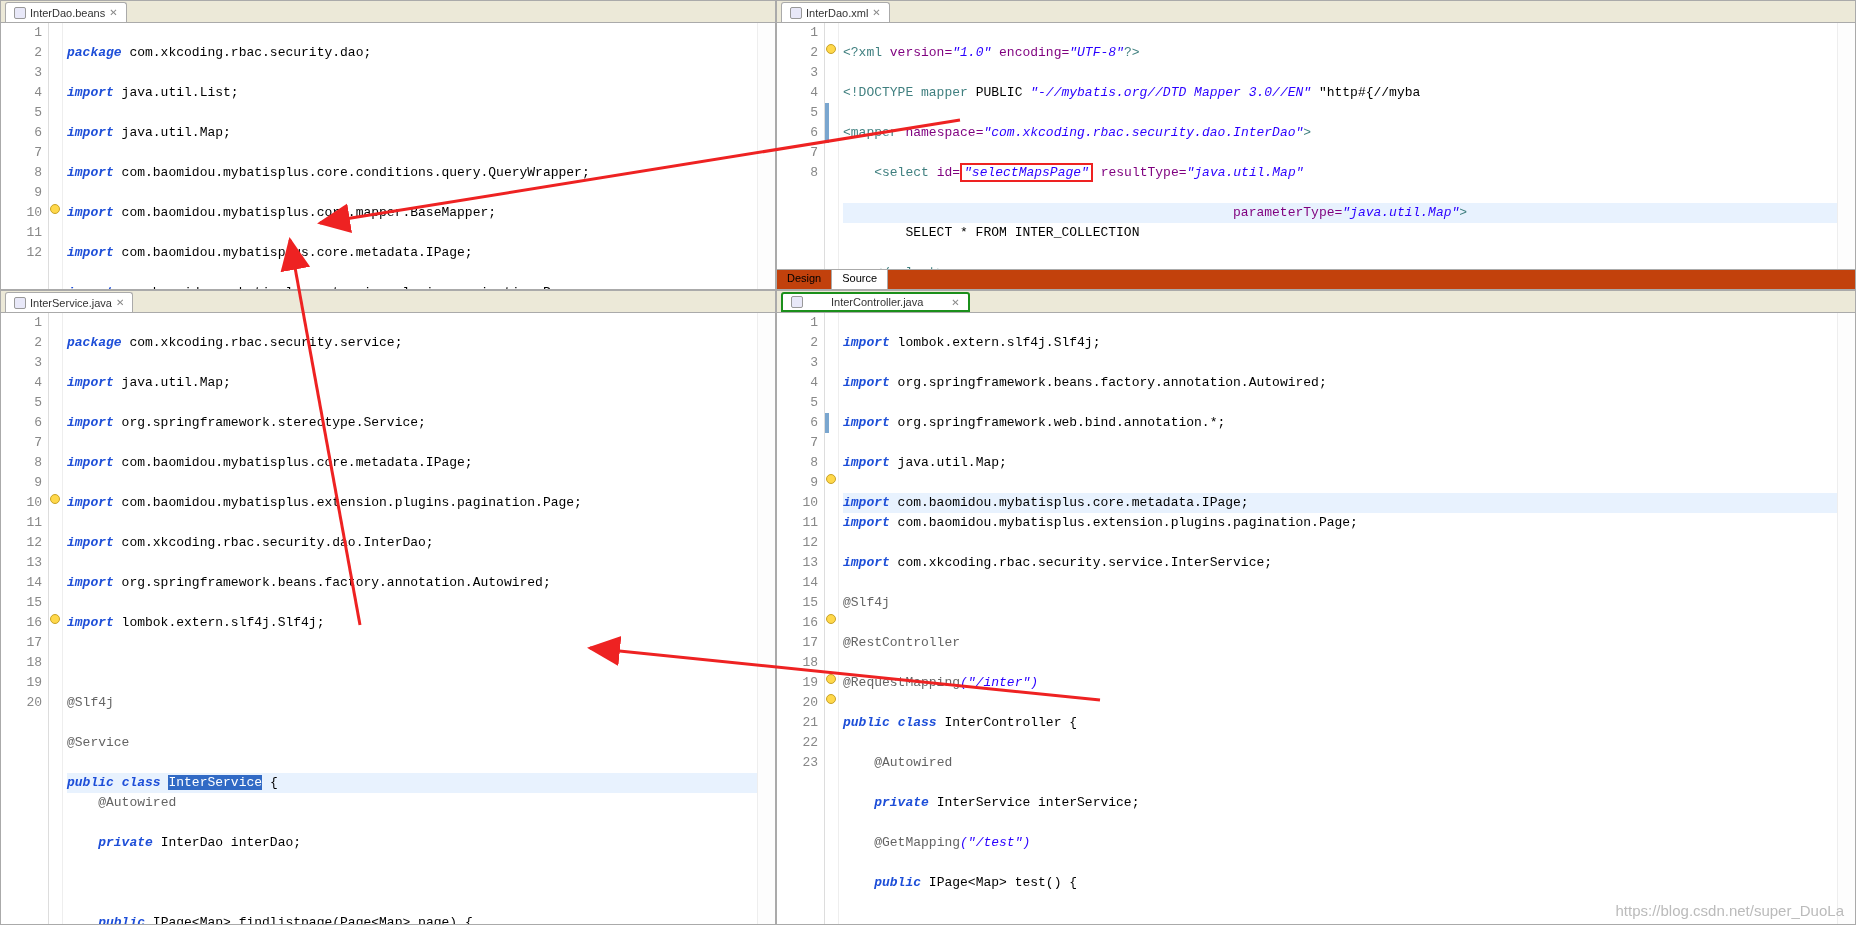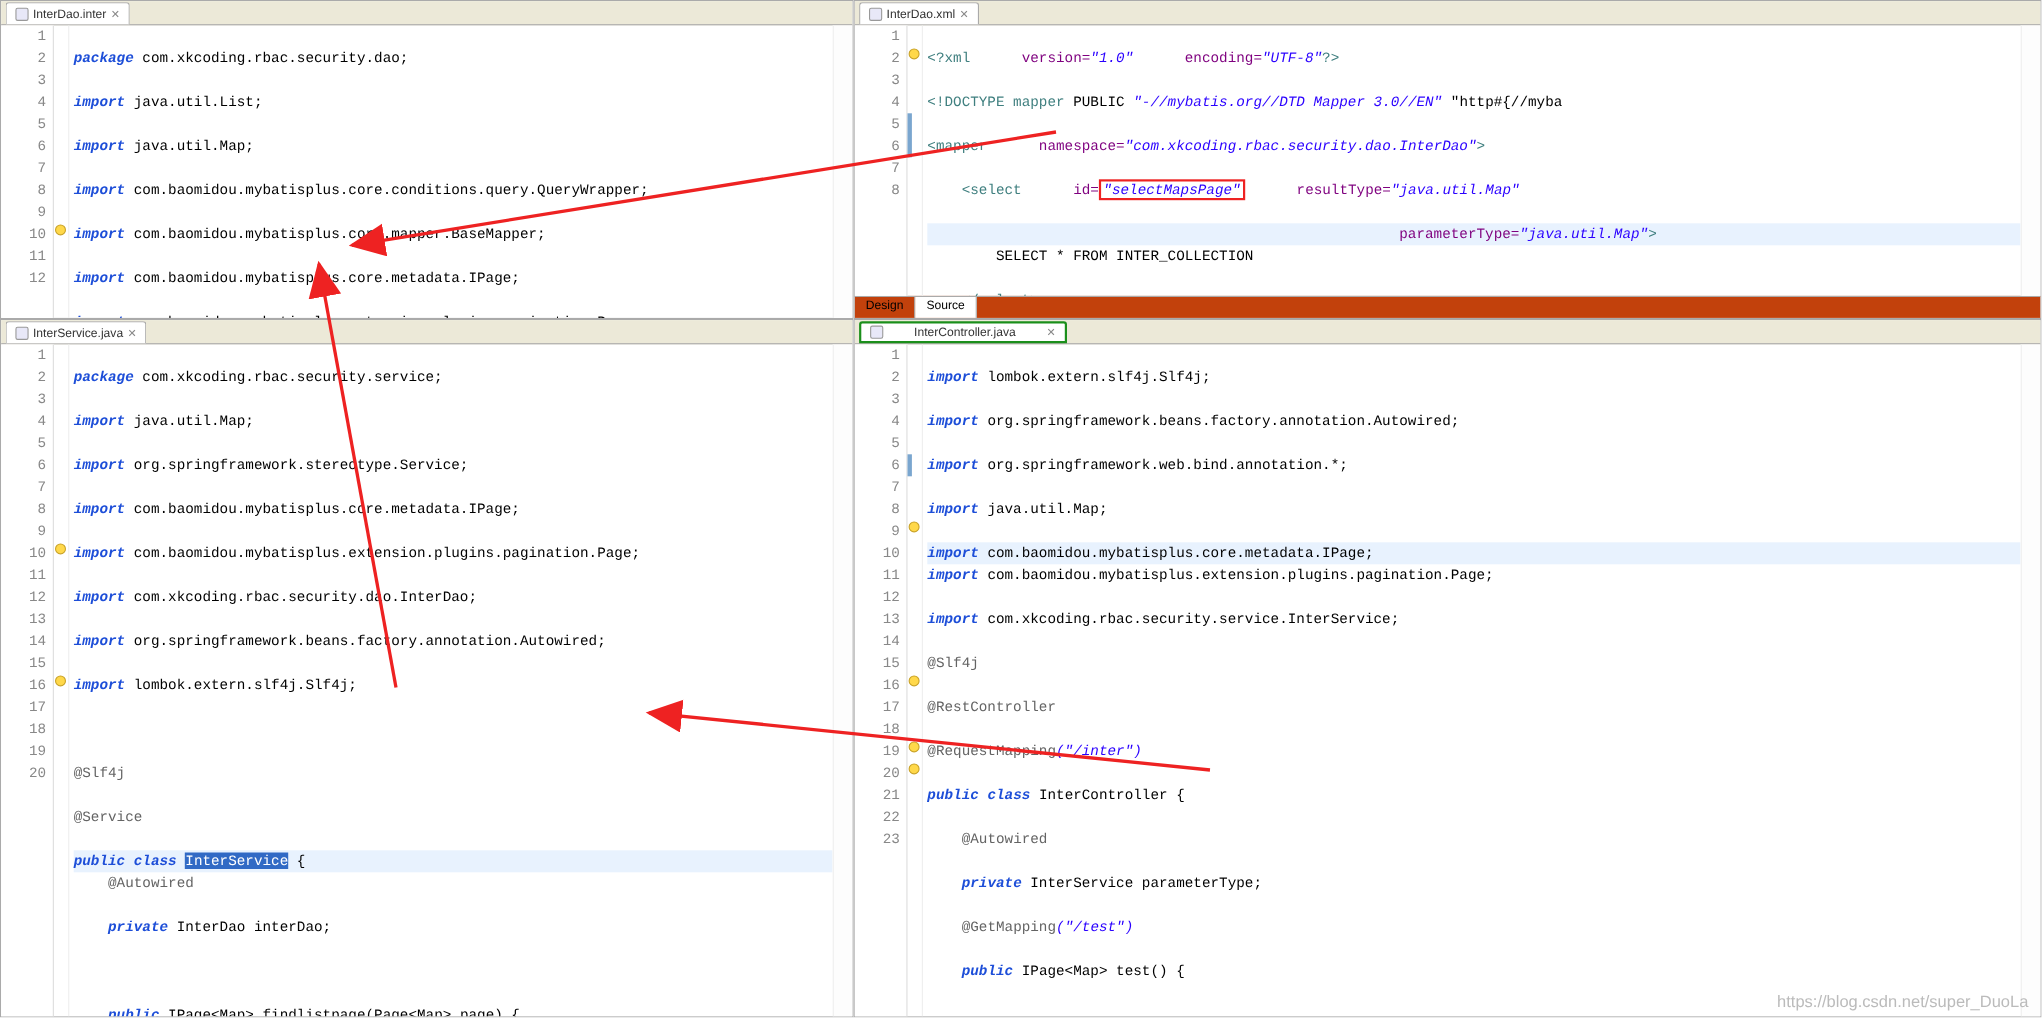--- a/index.html
+++ b/index.html
@@ -89,21 +89,21 @@
 }
 .ruler {
   width: 18px;
   background: #fdfdfd;
   border-left: 1px solid #eee;
   position: relative;
 }
 .kw { color: #1d4ed8; font-weight: bold; font-style: italic; }
 .str { color: #2a00ff; font-style: italic; }
 .tag { color: #3f7f7f; }
-.attr { color: #7f007f; margin-left: 39px; }
+.attr { color: #7f007f; }
 .aval { color: #2a00ff; font-style: italic; }
 .ann { color: #646464; }
 .hl-line { background: #e8f2fe; display: inline-block; width: 100%; }
 .hl-sel { background: #316ac5; color: #fff; }
 .bottom-tabs {
   display: flex;
   height: 20px;
   background: #c2410c;
   border-top: 1px solid #aaa;
   font-family: Tahoma, Arial, sans-serif;
@@ -147,21 +147,21 @@
 </style>
 </head>
 <body>
 
 <div class="grid">
 
 <div class="pane">
   <div class="tabbar">
     <div class="tab">
       <span class="tab-icon"></span>
-      <span>InterDao.inter</span>
+      <span>InterDao.beans</span>
       <span class="tab-close">✕</span>
     </div>
   </div>
   <div class="editor">
     <div class="gutter">
 <div>1</div>
           <div>2</div>
           <div>3</div>
           <div>4</div>
           <div>5</div>
@@ -343,21 +343,21 @@
 <div><span class="kw">import</span><span> org.springframework.web.bind.annotation.*;</span></div>
 <div><span class="kw">import</span><span> java.util.Map;</span></div>
 <div class="hl-line"><span class="kw">import</span><span> com.baomidou.mybatisplus.core.metadata.IPage;</span></div>
 <div><span class="kw">import</span><span> com.baomidou.mybatisplus.extension.plugins.pagination.Page;</span></div>
 <div><span class="kw">import</span><span> com.xkcoding.rbac.security.service.InterService;</span></div>
 <div><span class="ann">@Slf4j</span></div>
 <div><span class="ann">@RestController</span></div>
 <div><span class="ann">@RequestMapping</span><span class="str">("/inter")</span></div>
 <div><span class="kw">public</span> <span class="kw">class</span><span> InterController {</span></div>
 <div><span>    </span><span class="ann">@Autowired</span></div>
-<div><span>    </span><span class="kw">private</span><span> InterService parameterType;</span></div>
+<div><span>    </span><span class="kw">private</span><span> InterService interService;</span></div>
 <div><span>    </span><span class="ann">@GetMapping</span><span class="str">("/test")</span></div>
 <div><span>    </span><span class="kw">public</span><span> IPage&lt;Map&gt; test() {</span></div>
 
 
 
 
 
 
 
     </div>

